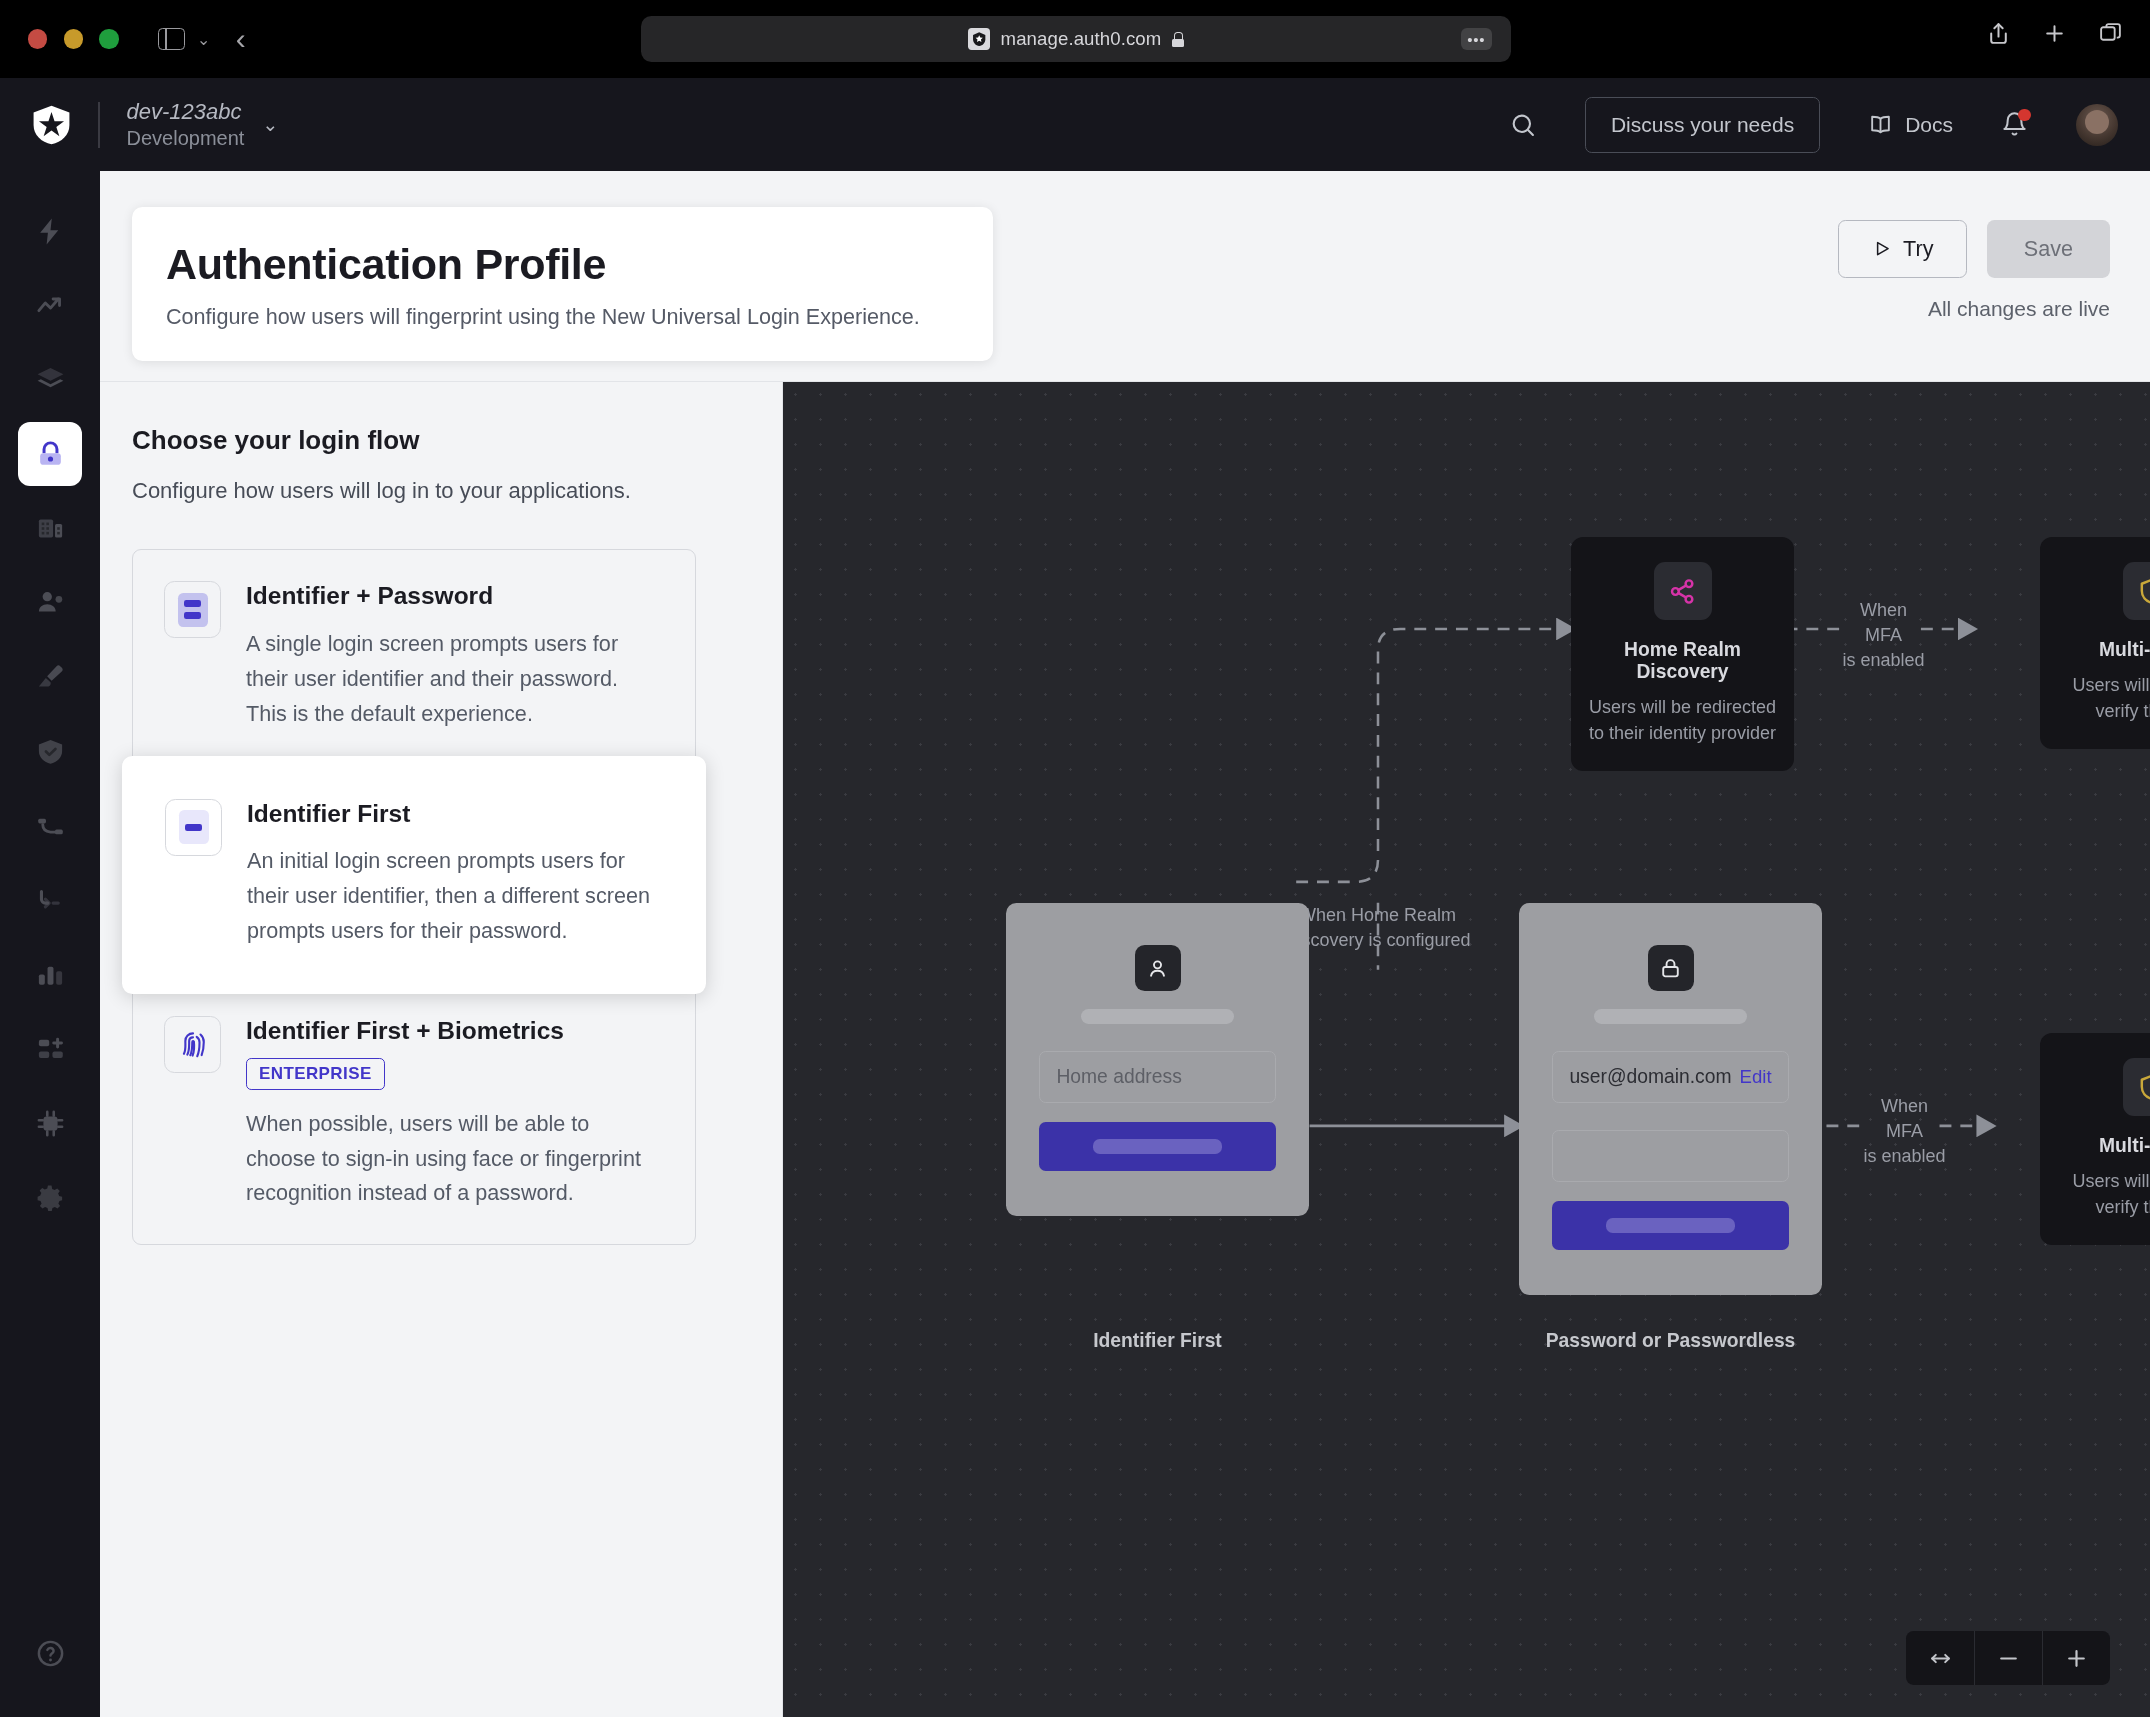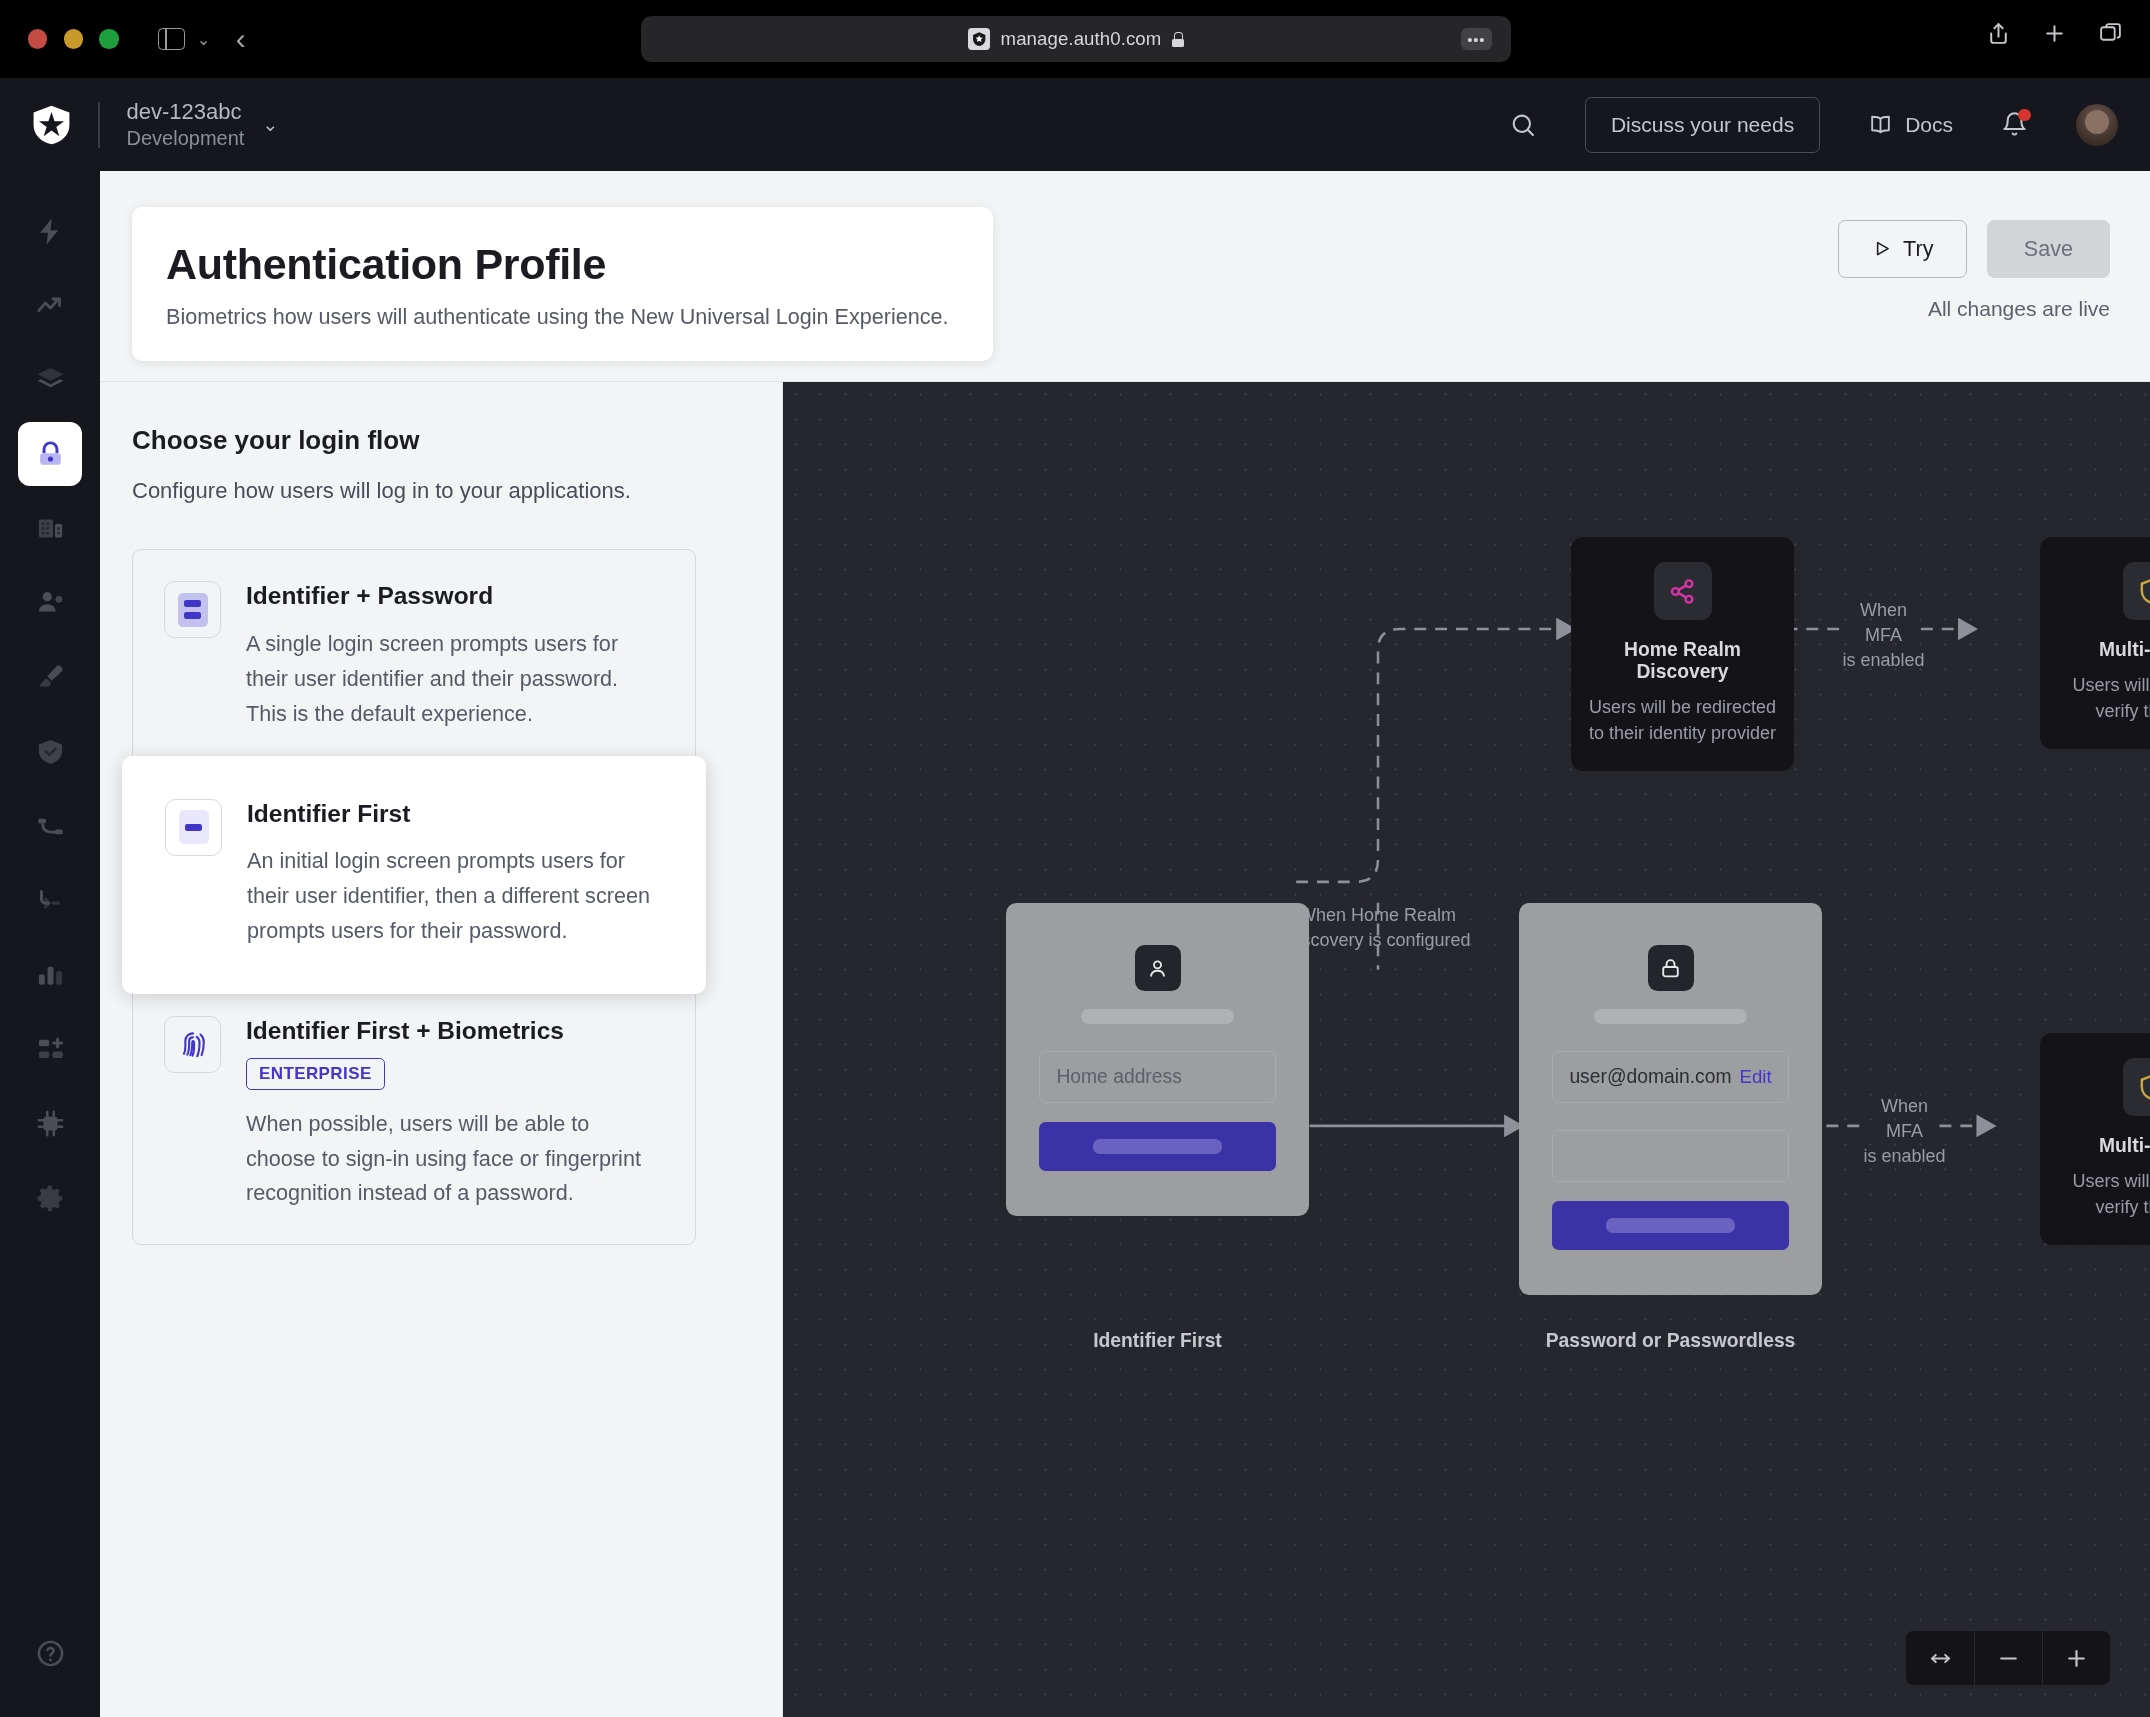--- a/index.html
+++ b/index.html
@@ -69,21 +69,21 @@
   
   .app-header {
     position: absolute; top: 78px; left: 0;
     width: 2151px; height: 93px;
     background: #16161d;
     display: flex; align-items: center;
   }
   .a0-logo { margin-left: 30px; width: 43px; height: 43px; }
   .hdr-divider { width: 1.5px; height: 46px; background: #3a3a42; margin-left: 25px; }
   .tenant { margin-left: 27px; display: flex; align-items: center; gap: 18px; cursor: pointer; }
-  .tenant-name { color: #b6b9c2; font-size: 22px; font-weight: 400; line-height: 1.25; }
+  .tenant-name { color: #b6b9c2; font-size: 22px; font-weight: 400; line-height: 1.25; font-style: italic; }
   .tenant-env { color: #8b8f99; font-size: 20px; line-height: 1.25; }
   .tenant-chev { color: #b6b9c2; font-size: 19.3px; align-self: center; }
 
   .hdr-right { margin-left: auto; margin-right: 33px; display: flex; align-items: center; gap: 48px; }
   .hdr-right svg { display:block; }
   .discuss-btn {
     border: 1.3px solid #4a4d57; border-radius: 6.7px;
     padding: 15px 25px; color: #c3c6cd; font-size: 21px;
     background: transparent; cursor: pointer;
   }
@@ -476,21 +476,21 @@
         <circle cx="12" cy="17" r="1.1" fill="#4c4d55" stroke="none"></circle>
       </svg>
   </div>
 </div>
 
 <div class="main">
 
   <div class="title-band">
     <div class="title-card">
       <div class="page-title">Authentication Profile</div>
-      <div class="page-sub">Biometrics how users will authenticate using the New Universal Login Experience.</div>
+      <div class="page-sub">Configure how users will fingerprint using the New Universal Login Experience.</div>
     </div>
     <div class="actions">
       <div class="actions-row">
         <button class="btn btn-try">
           <svg viewBox="0 0 24 24" fill="none" stroke="#1b1b22" stroke-width="1.9" stroke-linejoin="round">
               <path d="M7 4.5v15l13-7.5z"></path>
             </svg>
           <span>Try</span>
         </button>
         <button class="btn btn-save">Save</button>

